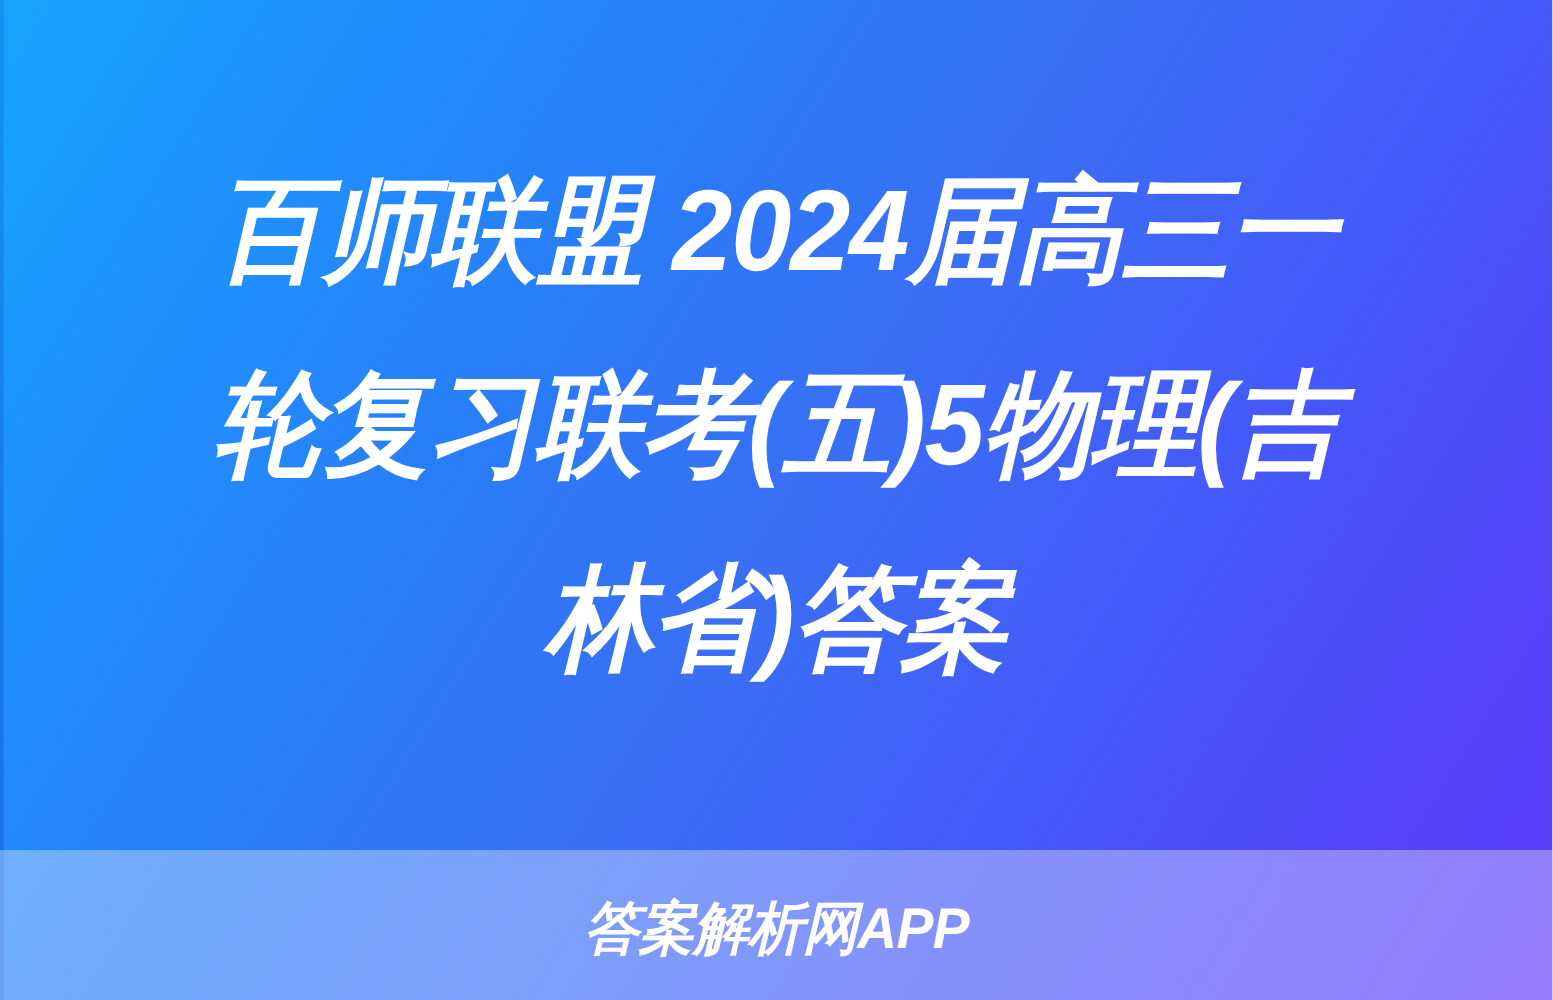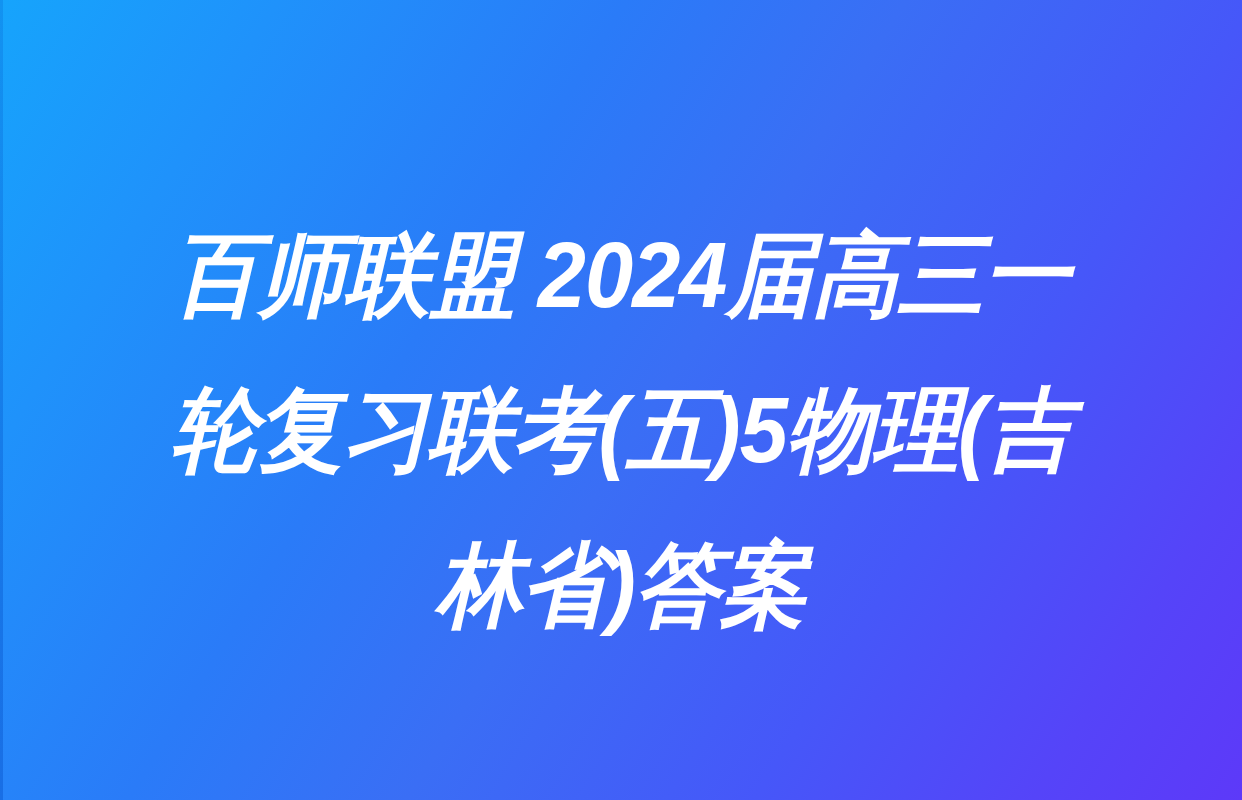--- a/index.html
+++ b/index.html
@@ -50,21 +50,21 @@
   
   .title-block {
     position: absolute;
     left: 0;
     top: 0;
     width: 1242px;
     height: 680px;
     display: flex;
     flex-direction: column;
     align-items: center;
-    justify-content: flex-end;
+    justify-content: center;
     box-sizing: border-box;
     padding: 17px 56px;
   }
 
   .title-line {
     display: block;
     color: #ffffff;
     font-family: "Liberation Sans", "DejaVu Sans", sans-serif;
     font-weight: 700;
     font-style: italic;
@@ -110,14 +110,17 @@
 <div class="cover-card">
 
   <div class="left-edge-strip"></div>
 
   <div class="title-block">
     <span class="title-line">百师联盟 2024届高三一</span>
     <span class="title-line">轮复习联考(五)5物理(吉</span>
     <span class="title-line">林省)答案</span>
   </div>
 
+  <div class="bottom-band">
+    <span class="watermark">答案解析网APP</span>
+  </div>
 
 </div>
 
 </body></html>

